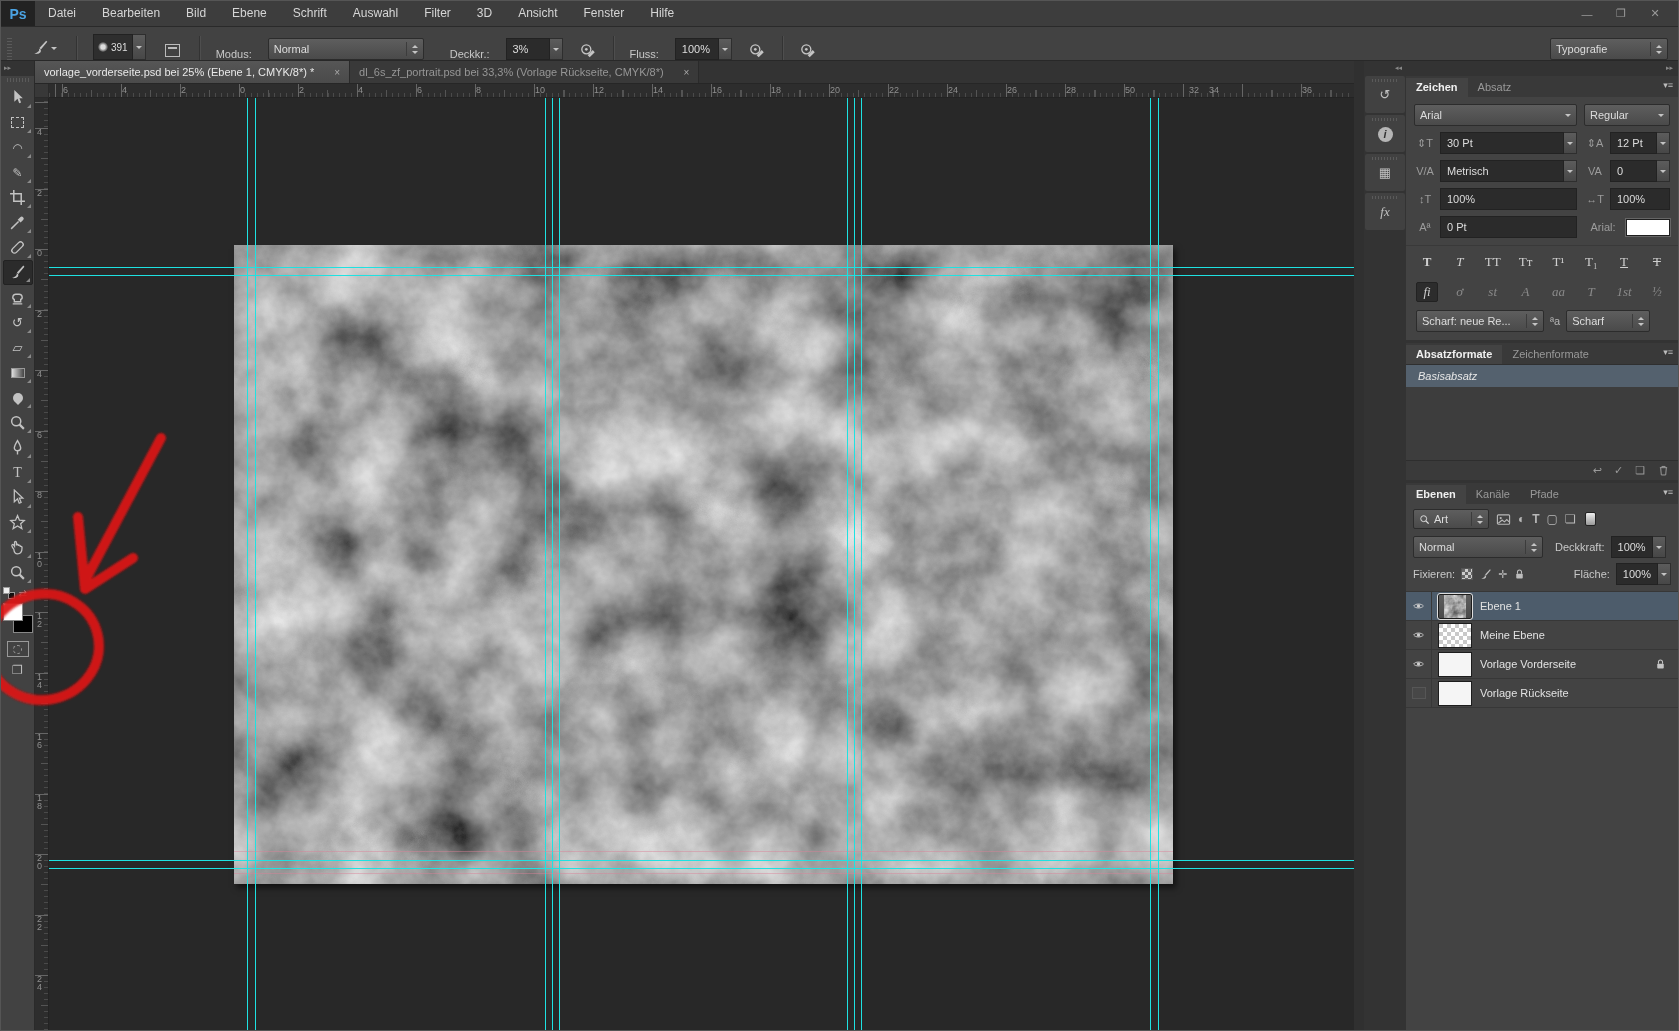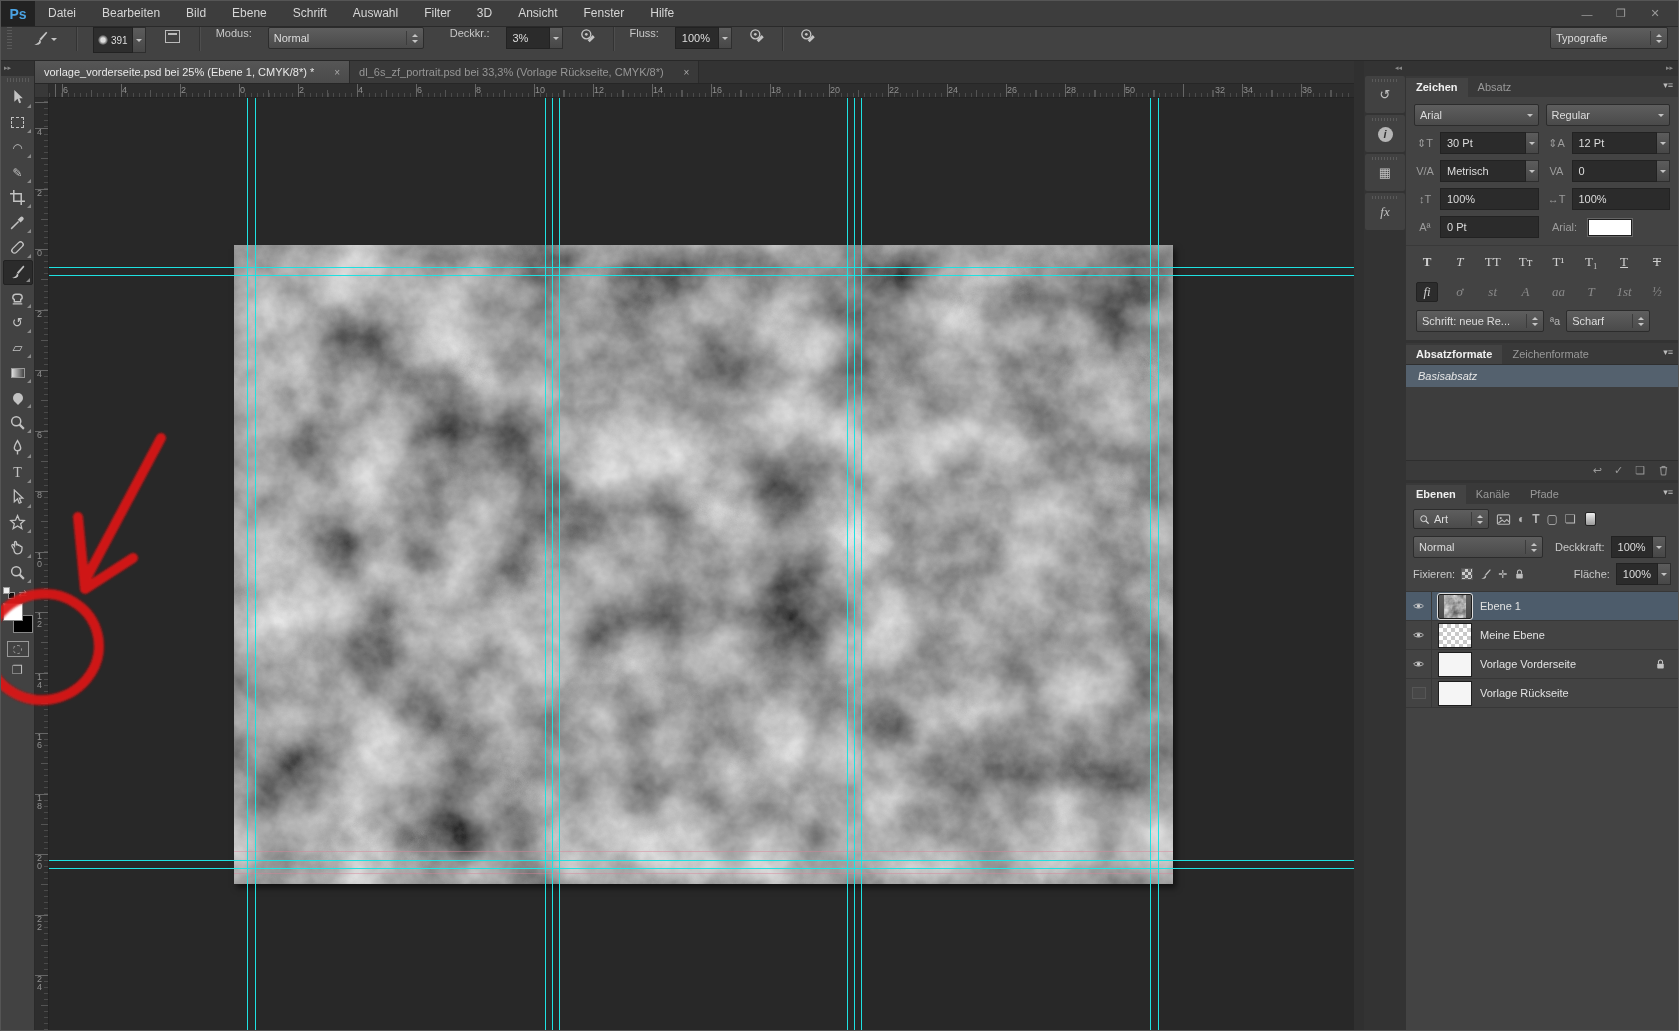--- a/index.html
+++ b/index.html
@@ -8,21 +8,21 @@
 
   
   .menu-bar{height:26px;background:#3d3d3d;border-bottom:1px solid #2a2a2a;display:flex;align-items:center;}
   .ps-logo{width:34px;height:25px;background:#222;color:#4ba3e3;font-weight:bold;font-size:14px;display:flex;align-items:center;justify-content:center;}
   .menu-items{display:flex;align-items:center;height:100%;}
   .menu-items span{padding:0 13px;font-size:12px;color:#d6d6d6;line-height:25px;cursor:default;}
   .win-controls{margin-left:auto;display:flex;align-items:center;gap:8px;padding-right:10px;}
   .win-controls span{width:26px;text-align:center;color:#9a9a9a;font-size:11px;}
 
   
-  .options-bar{height:34px;background:#424242;border-bottom:1px solid #282828;display:flex;align-items:flex-start;gap:16px;padding:0 6px;}
+  .options-bar{height:34px;background:#424242;border-bottom:1px solid #282828;display:flex;align-items:flex-end;gap:16px;padding:0 6px;}
   .grip{width:5px;height:22px;background:repeating-linear-gradient(0deg,#5a5a5a 0 1px,transparent 1px 3px);}
   .osep{width:1px;height:24px;background:#333;box-shadow:1px 0 0 #4e4e4e;}
   .oi{width:18px;height:18px;color:#c4c4c4;}
   .obtn{display:flex;align-items:center;gap:2px;padding:2px;border:1px solid transparent;}
   .preset{display:flex;align-items:center;background:#2e2e2e;border:1px solid #222;height:26px;padding:0 4px;gap:3px;}
   .preset .tip{width:10px;height:10px;border-radius:50%;background:radial-gradient(circle,#ddd 0 30%,transparent 75%);}
   .preset b{font-weight:normal;color:#ddd;font-size:10px;}
   .drop{width:13px;height:26px;background:linear-gradient(#5c5c5c,#474747);border:1px solid #2e2e2e;border-left:none;display:flex;align-items:center;justify-content:center;}
   .tri-d{width:0;height:0;border:3px solid transparent;border-top-color:#c4c4c4;margin-top:3px;}
   .tri-u{width:0;height:0;border:3px solid transparent;border-bottom-color:#c4c4c4;margin-bottom:2px;}
@@ -108,21 +108,21 @@
   .fx{font-style:italic;font-family:"Liberation Serif","DejaVu Serif",serif;font-size:13px;color:#c0c0c0;}
 
   
   .panels{width:272px;background:#333;display:flex;flex-direction:column;}
   .panels-head{height:15px;color:#888;font-size:7px;text-align:right;padding:3px 5px 0;}
   .panel{background:#434343;margin-bottom:3px;}
   .ptabs{height:21px;background:#393939;display:flex;align-items:flex-end;position:relative;}
   .ptab{padding:3px 10px 4px;font-size:11px;color:#999;}
   .ptab.active{background:#434343;color:#f0f0f0;font-weight:bold;}
   .pmenu{position:absolute;right:5px;top:4px;color:#bbb;font-size:9px;}
-  .char-grid{padding:7px 8px 5px;display:grid;grid-template-columns:1fr 1fr;gap:6px 7px;}
+  .char-grid{padding:7px 8px 5px;display:grid;grid-template-columns:1fr;gap:6px 7px;}
   .fldrow{display:flex;align-items:center;gap:4px;}
   .ch-ico{width:22px;color:#9c9c9c;font-size:11px;text-align:center;flex:none;}
   .grow{flex:1;min-width:0;}
   .farbe-sw{width:44px;height:17px;background:#fff;border:1px solid #1f1f1f;outline:1px solid #666;}
   .tbar{display:flex;justify-content:space-between;padding:6px 10px 2px;border-top:1px solid #393939;margin-top:2px;}
   .tbtn{min-width:22px;height:20px;display:flex;align-items:center;justify-content:center;color:#cfcfcf;font-family:"Liberation Serif","DejaVu Serif",serif;font-size:13px;}
   .tbtn.dim{color:#8a8a8a;}
   .tbtn.active{background:#2c2c2c;border:1px solid #222;border-radius:2px;}
   .langrow{display:flex;align-items:center;gap:6px;padding:6px 10px 8px;}
   .aa-g{color:#b5b5b5;font-size:11px;}
@@ -470,22 +470,22 @@
               <span style="left: 545px;">12</span>
               <span style="left: 604px;">14</span>
               <span style="left: 663px;">16</span>
               <span style="left: 722px;">18</span>
               <span style="left: 781px;">20</span>
               <span style="left: 840px;">22</span>
               <span style="left: 899px;">24</span>
               <span style="left: 958px;">26</span>
               <span style="left: 1017px;">28</span>
               <span style="left: 1076px;">50</span>
-              <span style="left: 1166px;">32</span>
-              <span style="left: 1194px;">34</span>
+              <span style="left: 1140px;">32</span>
+              <span style="left: 1160px;">34</span>
               <span style="left: 1253px;">36</span>
             </div>
         </div>
         <div class="body-row">
           <div class="ruler-v" id="ruler-v">
               <span style="top: 30px;">4</span>
               <span style="top: 90.5px;">2</span>
               <span style="top: 151px;">0</span>
               <span style="top: 211.5px;">2</span>
               <span style="top: 272px;">4</span>
@@ -641,21 +641,21 @@
             <div class="tbtn dim" style="font-style: italic;">ơ</div>
             <div class="tbtn dim" style="font-style: italic;">st</div>
             <div class="tbtn dim" style="font-style: italic;">A</div>
             <div class="tbtn dim" style="font-style: italic;">aa</div>
             <div class="tbtn dim" style="font-style: italic;">T</div>
             <div class="tbtn dim" style="font-style: italic;">1st</div>
             <div class="tbtn dim" style="font-style: italic;">½</div>
           </div>
         <div class="langrow">
           <div class="sel" style="width:128px">
-              <span>Schrift: neue Re...</span>
+              <span>Scharf: neue Re...</span>
               <span class="updn">
                 <span class="tri-u"></span>
                 <span class="tri-d" style="margin-top:1px"></span>
               </span>
             </div>
           <span class="aa-g">ªa</span>
           <div class="sel" style="width:84px">
               <span>Scharf</span>
               <span class="updn">
                 <span class="tri-u"></span>

